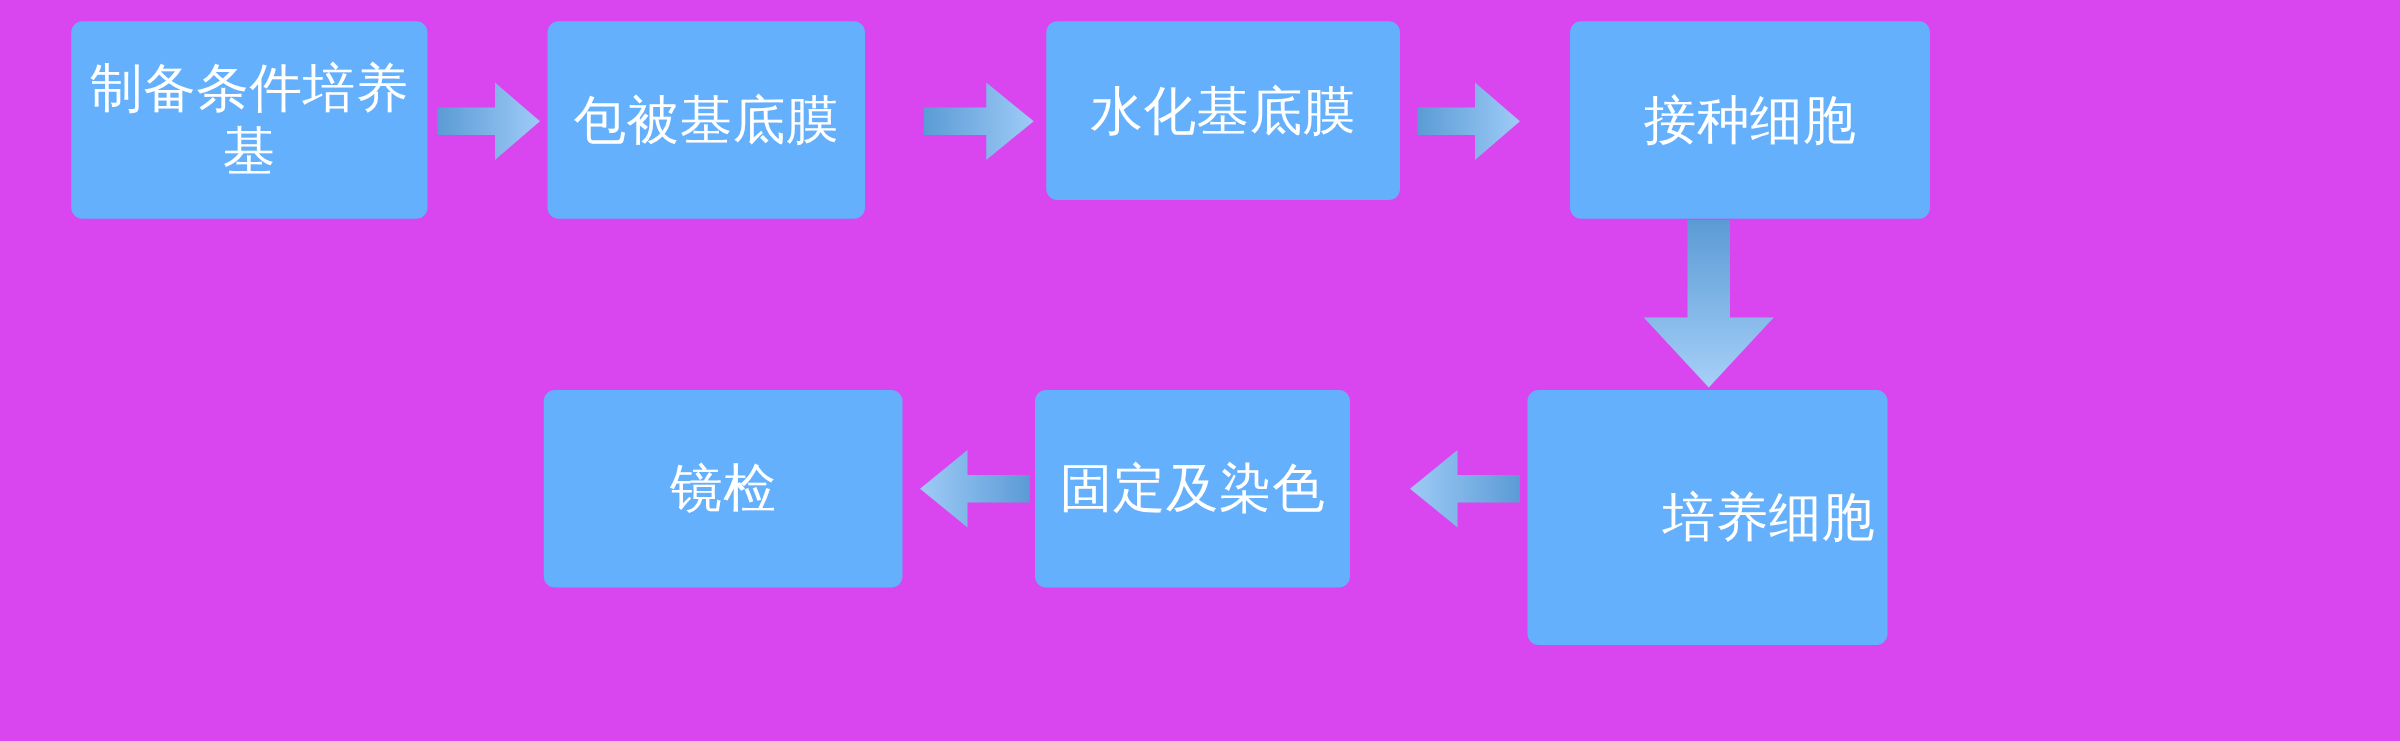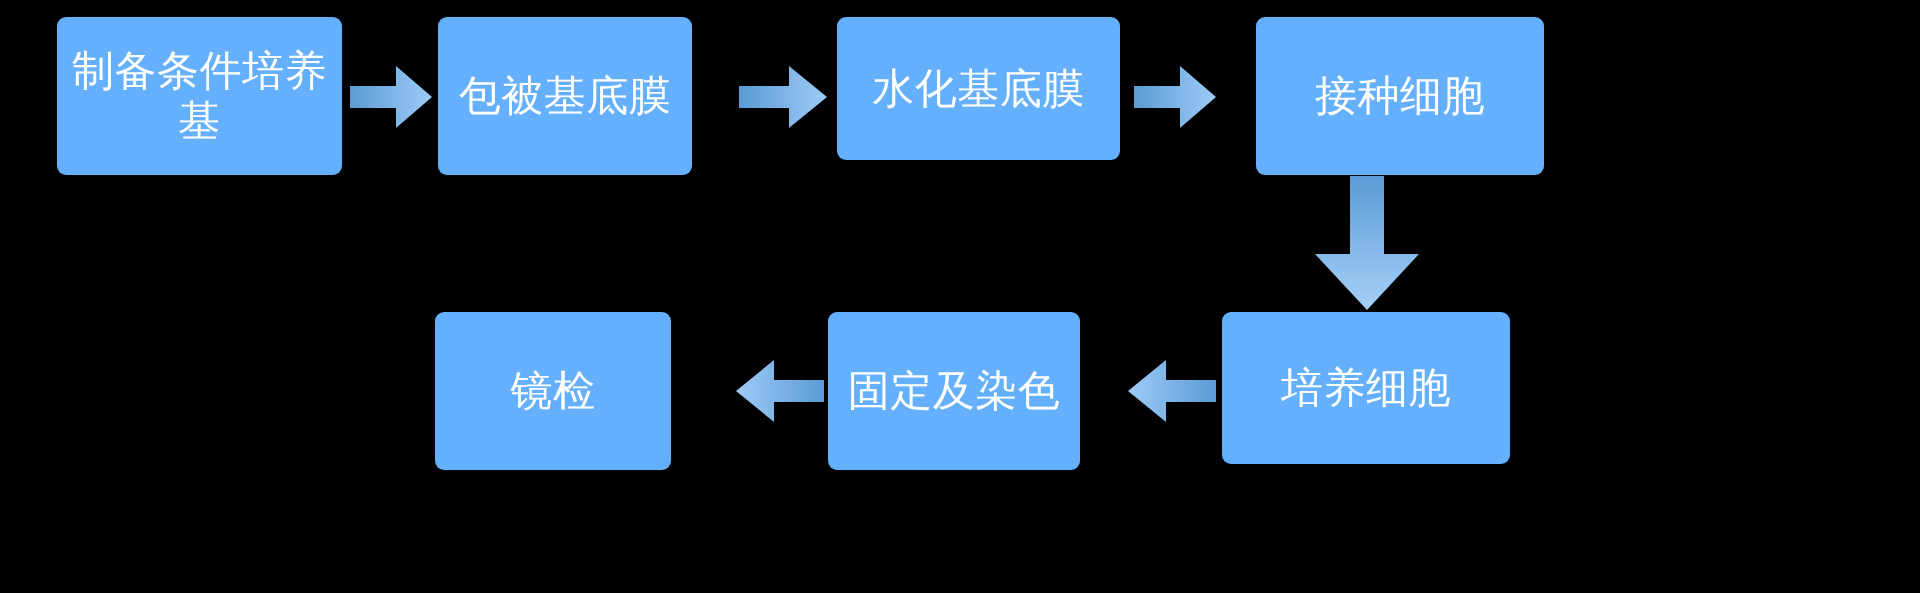--- a/index.html
+++ b/index.html
@@ -11,21 +11,21 @@
   body {
     width: 1920px;
     height: 593px;
     font-family: "Liberation Sans", "DejaVu Sans", sans-serif;
     overflow: hidden;
   }
   #canvas {
     position: relative;
     width: 1920px;
     height: 593px;
-    background: #000000;
+    background: #d946ef;
   }
   .node {
     position: absolute;
     box-sizing: border-box;
     background: #64b0fc;
     border-radius: 9px;
     display: flex;
     align-items: center;
     justify-content: center;
     text-align: center;
@@ -113,21 +113,21 @@
       <defs>
         <linearGradient id="gradD1" x1="0" y1="0" x2="0" y2="1">
           <stop offset="0%" stop-color="#5b9bd5"></stop>
           <stop offset="100%" stop-color="#a6d0f8"></stop>
         </linearGradient>
       </defs>
       <path d="M35,0 L69,0 L69,78 L104,78 L52,134 L0,78 L35,78 Z" fill="url(#gradD1)"></path>
     </svg>
   </div>
 
-  <div class="node" style="left:435px; top:312px; width:236px; height:158px;">
+  <div class="node" style="left:435px; top:312px; width:287px; height:158px;">
     <span class="label">镜检</span>
   </div>
 
   <div class="arrow" style="left:736px; top:360px; width:88px; height:62px;">
     <svg viewBox="0 0 88 62" preserveAspectRatio="none">
       <defs>
         <linearGradient id="gradL2" x1="0" y1="0" x2="1" y2="0">
           <stop offset="0%" stop-color="#9ecbf7"></stop>
           <stop offset="100%" stop-color="#5b9bd5"></stop>
         </linearGradient>
@@ -145,17 +145,17 @@
       <defs>
         <linearGradient id="gradL1" x1="0" y1="0" x2="1" y2="0">
           <stop offset="0%" stop-color="#9ecbf7"></stop>
           <stop offset="100%" stop-color="#5b9bd5"></stop>
         </linearGradient>
       </defs>
       <path d="M88,20 L38,20 L38,0 L0,31 L38,62 L38,42 L88,42 Z" fill="url(#gradL1)"></path>
     </svg>
   </div>
 
-  <div class="node" style="left:1222px; top:312px; width:288px; height:152px;">
+  <div class="node" style="left:1222px; top:312px; width:288px; height:204px;text-align:right;">
     <span class="label">培养细胞</span>
   </div>
 
 </div>
 
 </body></html>

